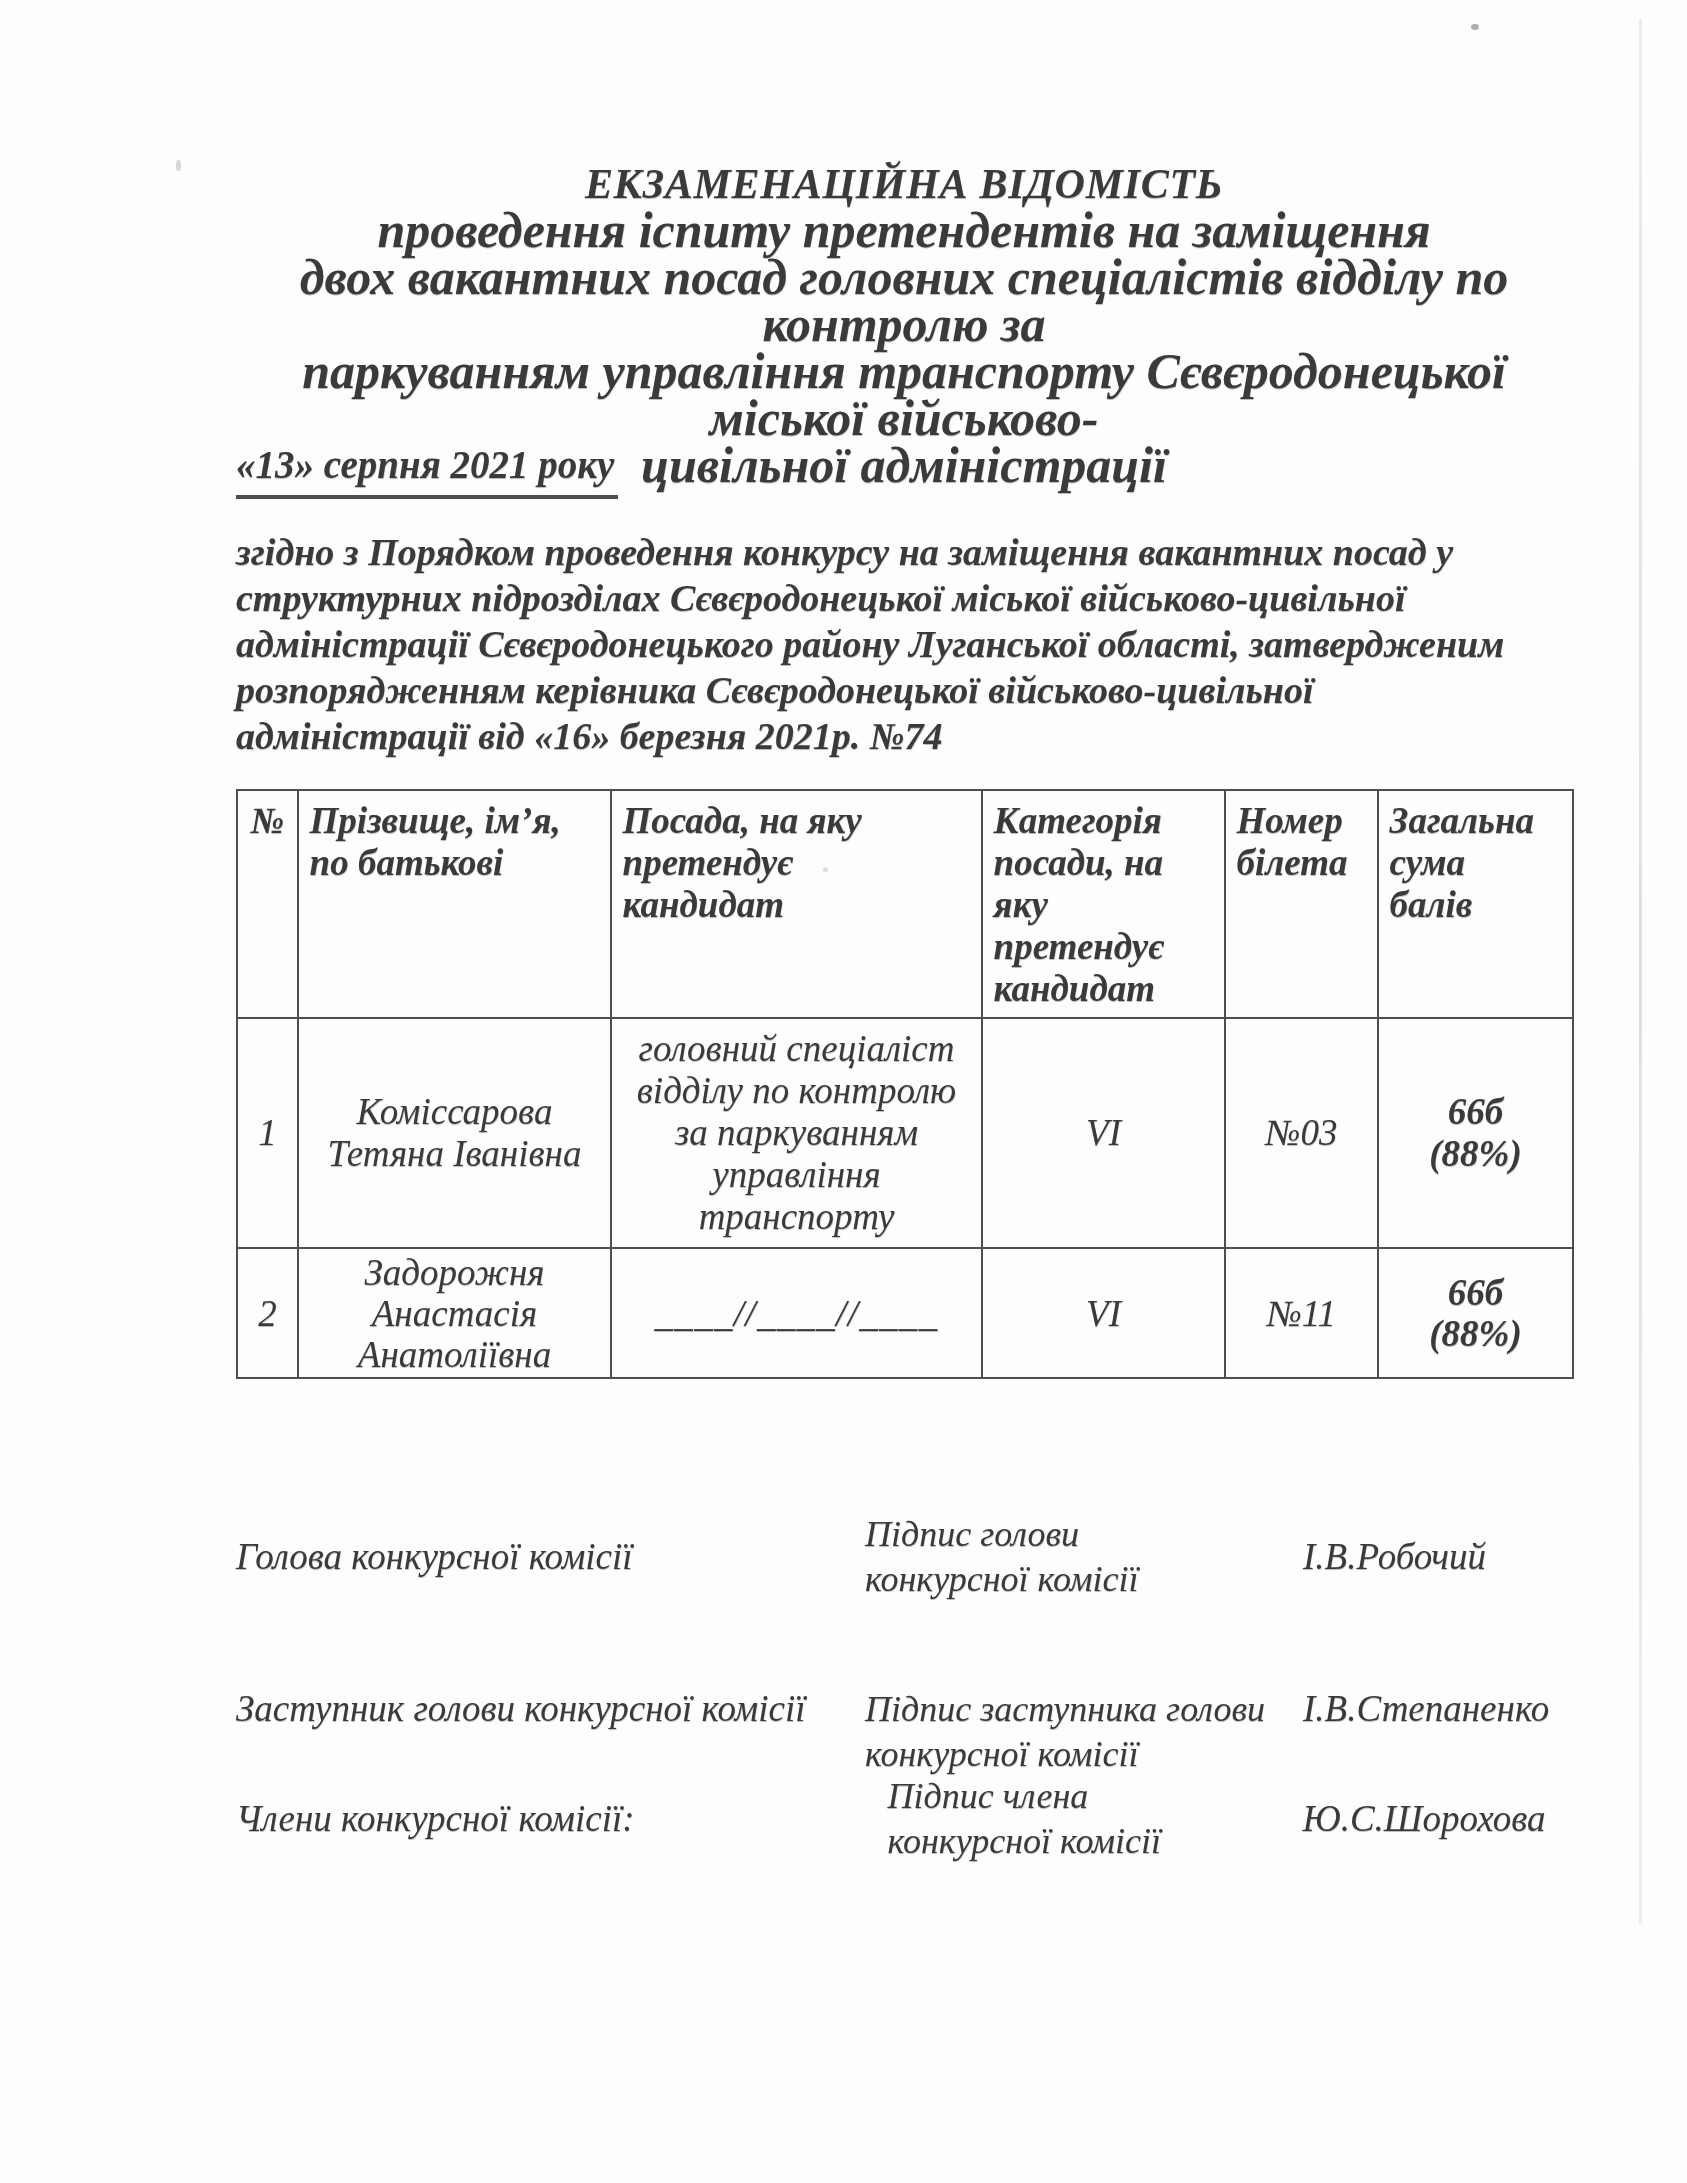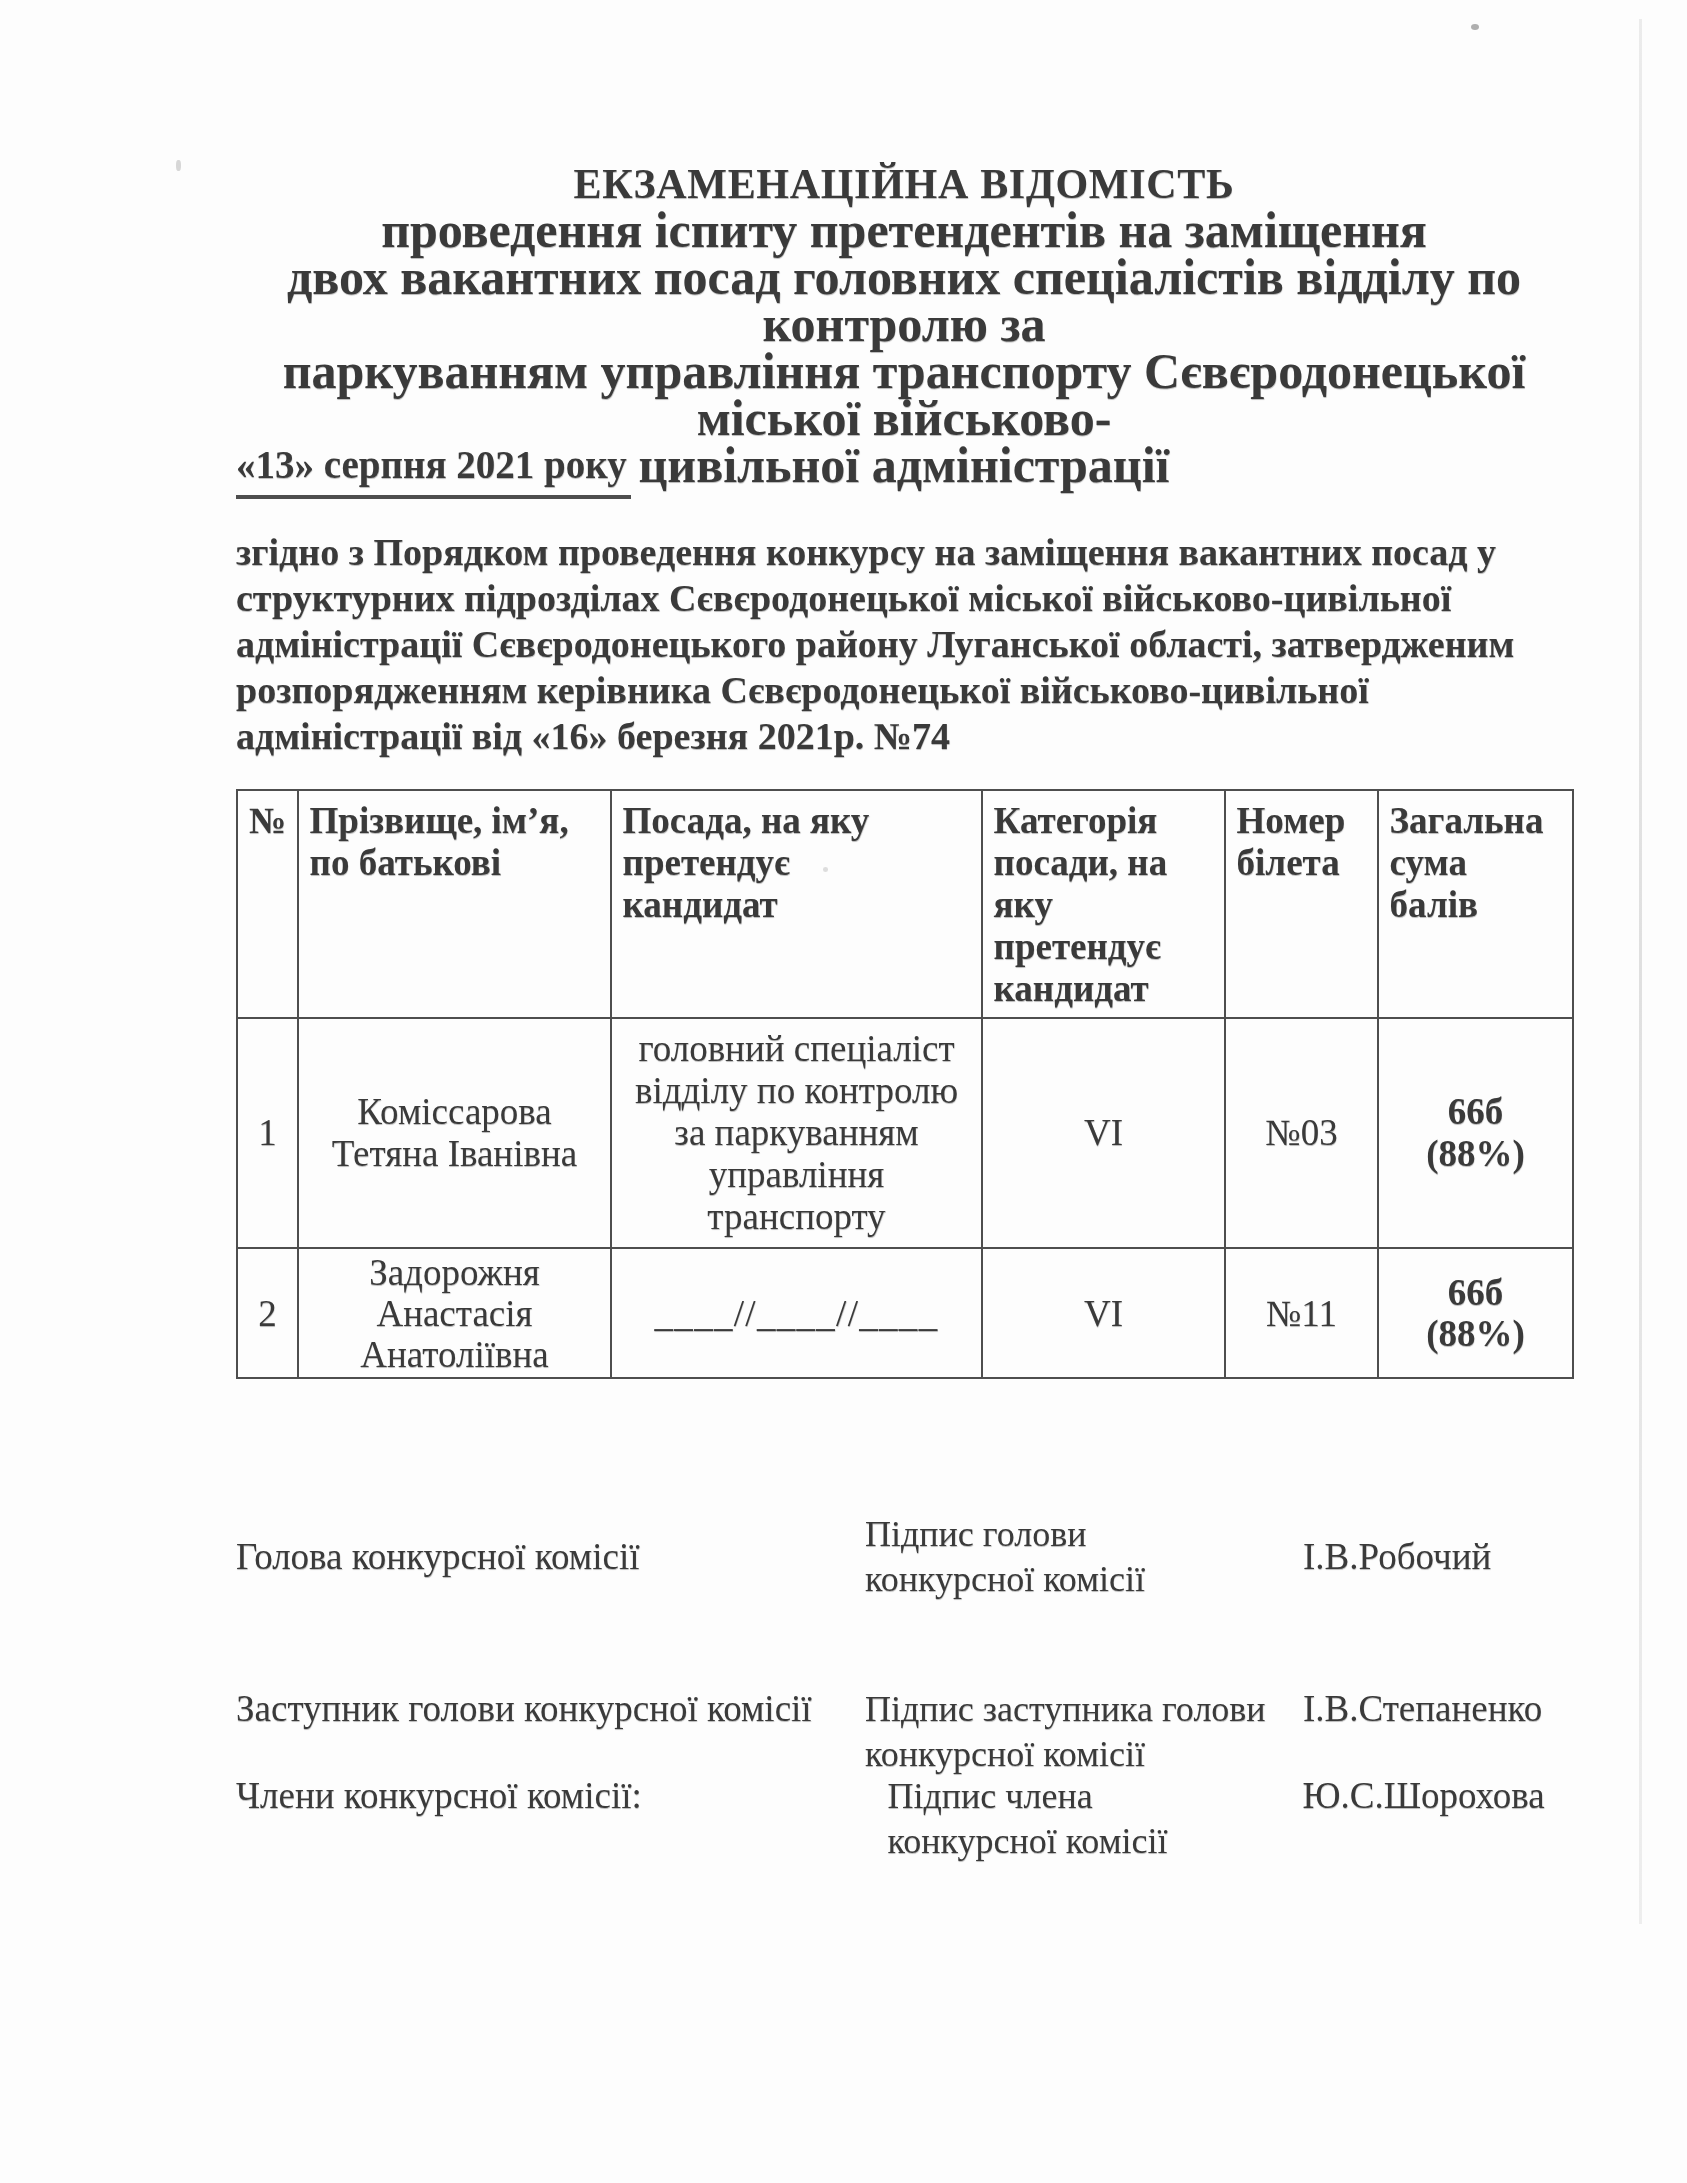--- a/index.html
+++ b/index.html
@@ -6,21 +6,21 @@
   #page {
     position: relative;
     width: 1687px;
     height: 2183px;
     background: #fdfdfd;
     font-family: "Liberation Serif", "DejaVu Serif", serif;
     color: #3a3a3a;
     overflow: hidden;
     text-shadow: 0.3px 0.5px 0.7px rgba(64,64,64,0.35);
   }
-  .abs { position: absolute; }
+  .abs { position: absolute; font-style: italic; }
   .content-col { left: 236px; width: 1336px; }
 
   
   .title-block { top: 162px; text-align: center; font-weight: bold; }
   .title-main { font-size: 42px; line-height: 45px; letter-spacing: 0.7px; }
   .title-sub { margin-top: 0; font-size: 50px; line-height: 47px; white-space: pre-line; }
 
   
   .date-line {
     top: 442px;
@@ -75,21 +75,21 @@
   tr.data-row-2 { height: 128px; }
   tr.data-row-2 td { line-height: 41px; }
   td.c-name { text-align: left; padding-left: 13.2px; border-radius: 18px; }
   td.c-score { font-weight: bold; line-height: 46px; margin-top: 40px; }
   td.c-ditto { letter-spacing: 1.3px; }
 
   
   .sig-row { display: flex; left: 236px; width: 1363px; }
   .sig-row-a { top: 1512px; align-items: center; }
   .sig-row-b { top: 1654px; align-items: flex-start; margin-top: 33px; }
-  .sig-row-c { top: 1774px; align-items: flex-start; }
+  .sig-row-c { top: 1774px; align-items: center; }
   .sig-role { flex: 0 0 629px; font-size: 37px; line-height: 44px; }
   .sig-caption { flex: 0 0 438px; font-size: 36px; line-height: 45px; white-space: pre-line; }
   .sig-row-c .sig-caption { padding-left: 22.5px; flex-basis: 415px; }
   .sig-name { flex: 1; font-size: 37px; line-height: 44px; }
 
   
   .scan-edge-line {
     left: 1639px; top: 18.5px; width: 2.6px; height: 1905px;
     background: linear-gradient(#e6e6e6, #d6d6d6, #e9e9e9);
     opacity: 0.75;

